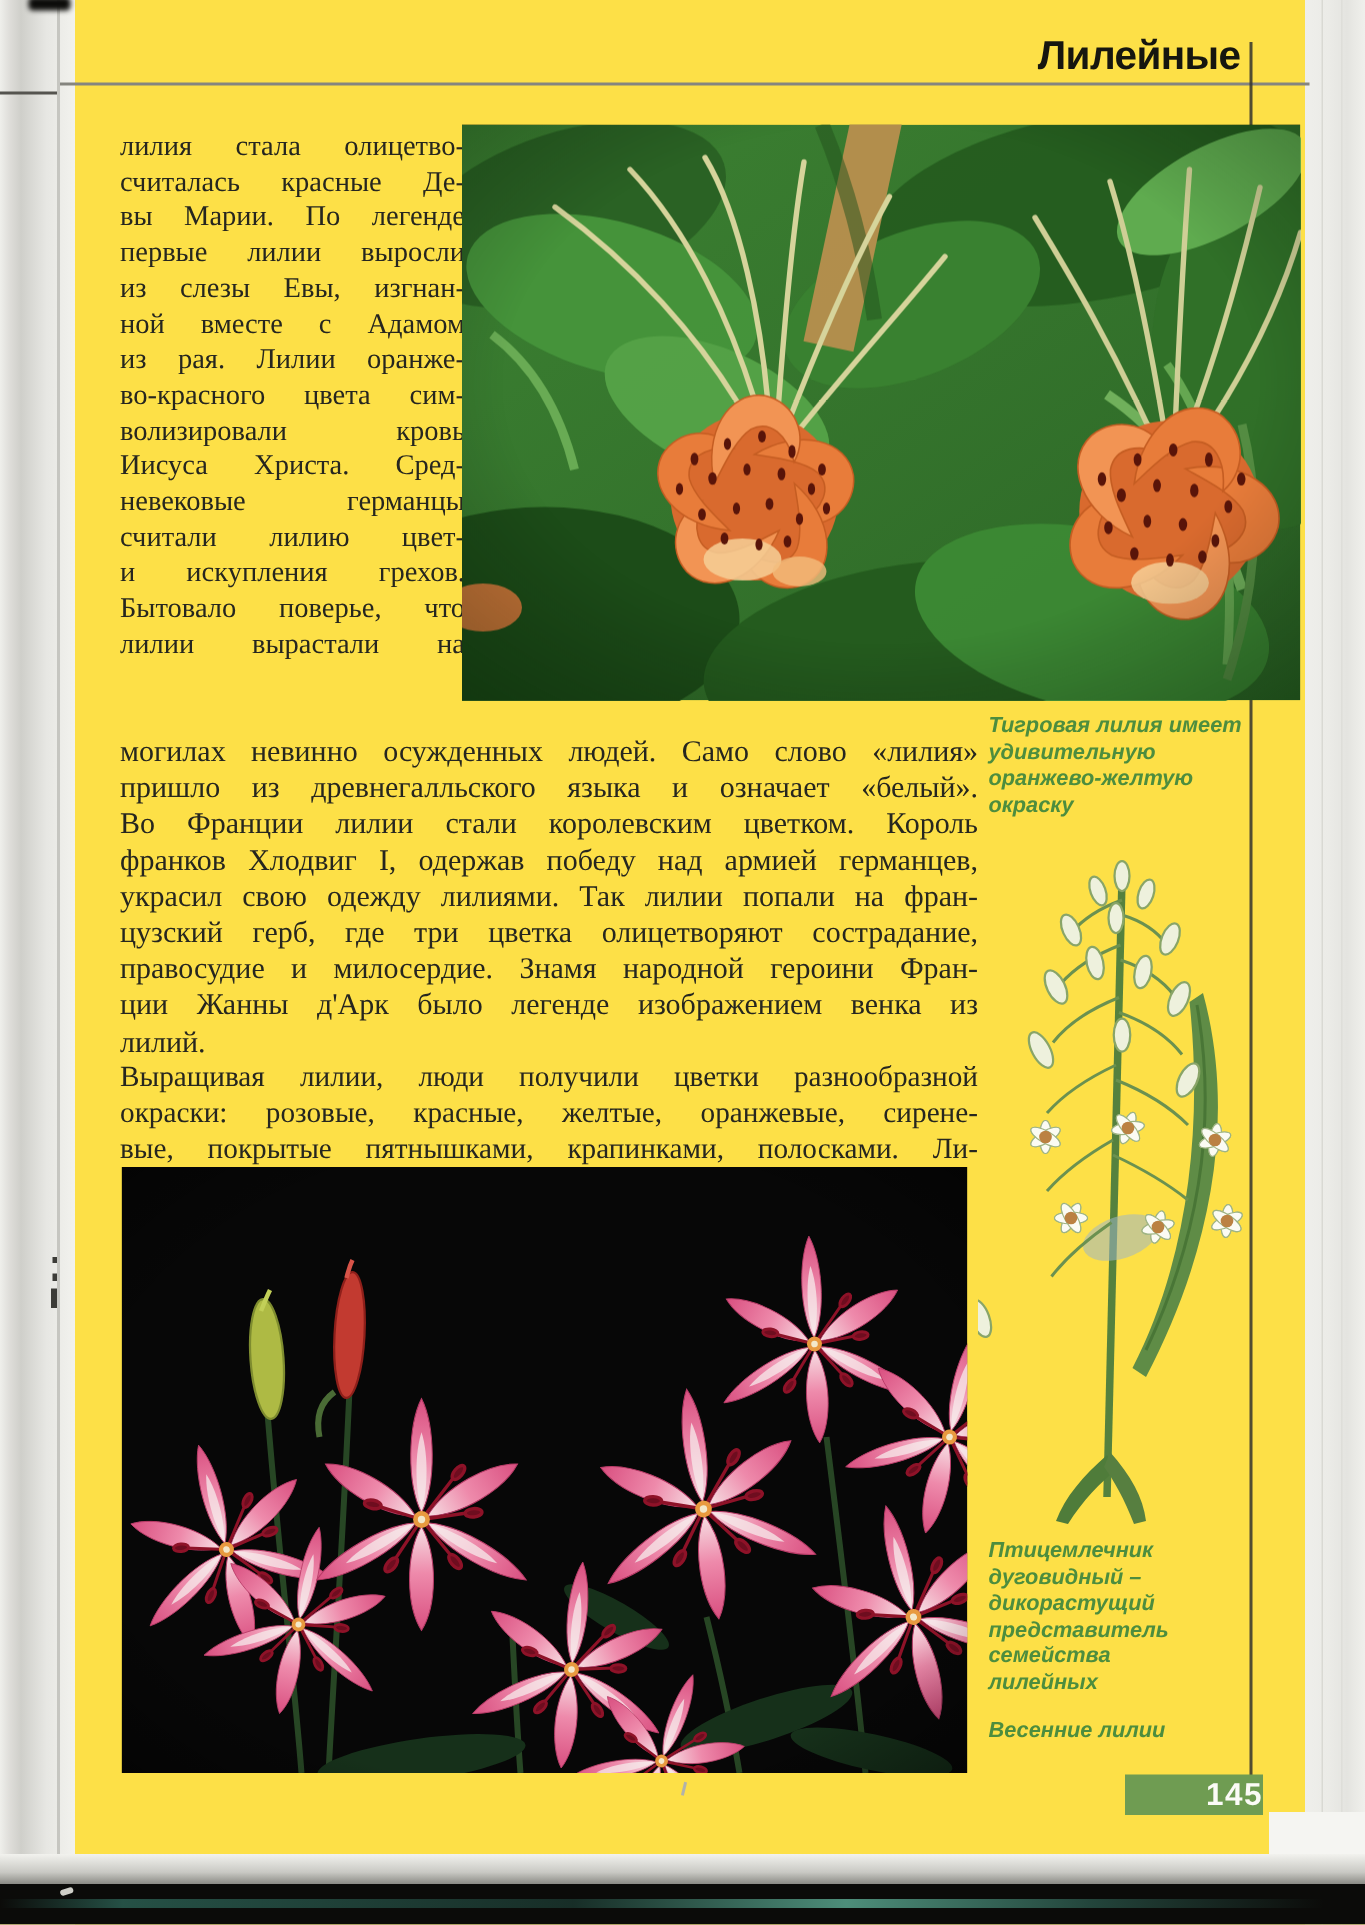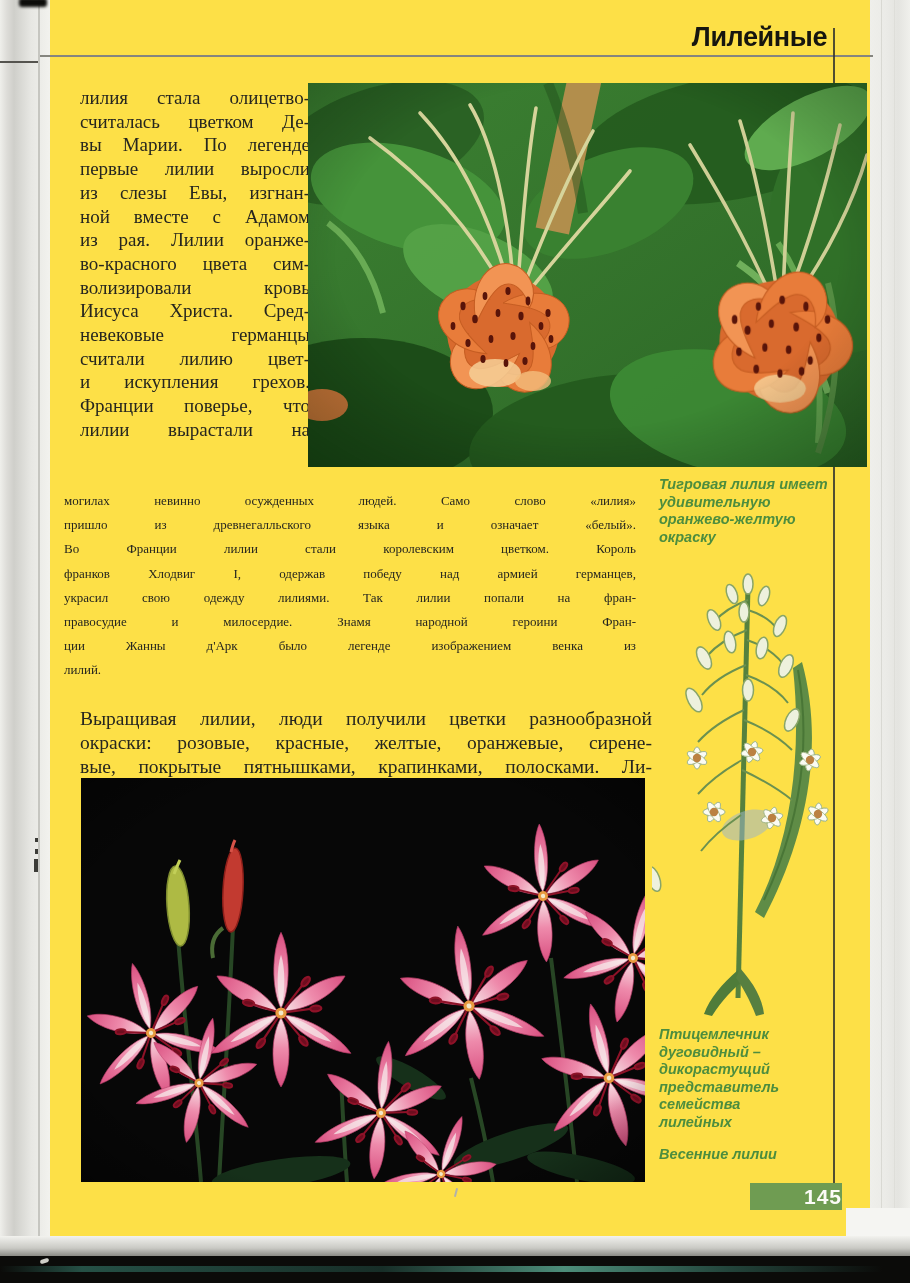--- a/index.html
+++ b/index.html
@@ -26,21 +26,21 @@
   .header-title{position:absolute;left:520px;top:22px;width:307px;text-align:right;
           font-family:"Liberation Sans","DejaVu Sans",sans-serif;font-weight:bold;font-size:27px;
           letter-spacing:-.4px;color:#16160f;}
   .h-rule{position:absolute;left:40px;top:55px;width:833px;height:2px;background:#85857f;}
   .h-rule-left{position:absolute;left:0;top:61px;width:38px;height:2px;background:#55544f;}
   .v-rule{position:absolute;left:833px;top:28px;width:2px;height:1156px;background:#33332e;opacity:.85;}
   
   .bodytext{color:#26261f;}
   .ln{text-align:justify;text-align-last:justify;white-space:normal;}
   .narrow-col{position:absolute;left:80px;top:86px;width:230px;font-size:19px;line-height:23.7px;}
-  .wide-p1{position:absolute;left:64px;top:489px;width:572px;font-size:13px;line-height:24.2px;}
+  .wide-p1{position:absolute;left:80px;top:489px;width:572px;font-size:20px;line-height:24.2px;}
   .wide-p2{position:absolute;left:80px;top:707px;width:572px;font-size:19.5px;line-height:24.2px;}
   .endpara .ln:last-child{text-align-last:left;}
   
   .caption{position:absolute;font-family:"Liberation Sans","DejaVu Sans",sans-serif;
            font-style:italic;font-weight:bold;font-size:14.5px;line-height:17.6px;color:#4d8d3e;}
   .cap-ln{text-align:left;}
   .caption-tiger{left:659px;top:476px;width:175px;}
   .caption-ornith{left:659px;top:1026px;width:180px;}
   .caption-spring{left:659px;top:1146px;width:175px;}
   
@@ -69,41 +69,42 @@
   <div class="right-streak" style="left:881px;"></div>
   <div class="right-streak" style="left:894px;opacity:.6;"></div>
 
   <div class="header-title">Лилейные</div>
   <div class="h-rule"></div>
   <div class="h-rule-left"></div>
   <div class="v-rule"></div>
 
   <div class="narrow-col bodytext">
       <div class="ln">лилия стала олицетво-</div>
-      <div class="ln">считалась цветком Де-</div>
+      <div class="ln">считалась красные Де-</div>
       <div class="ln">вы Марии. По легенде</div>
       <div class="ln">первые лилии выросли</div>
       <div class="ln">из слезы Евы, изгнан-</div>
       <div class="ln">ной вместе с Адамом</div>
       <div class="ln">из рая. Лилии оранже-</div>
       <div class="ln">во-красного цвета сим-</div>
       <div class="ln">волизировали кровь</div>
       <div class="ln">Иисуса Христа. Сред-</div>
       <div class="ln">невековые германцы</div>
       <div class="ln">считали лилию цвет-</div>
       <div class="ln">и искупления грехов.</div>
-      <div class="ln">Франции поверье, что</div>
+      <div class="ln">Бытовало поверье, что</div>
       <div class="ln">лилии вырастали на</div>
     </div>
   <div class="wide-p1 bodytext endpara">
       <div class="ln">могилах невинно осужденных людей. Само слово «лилия»</div>
       <div class="ln">пришло из древнегалльского языка и означает «белый».</div>
       <div class="ln">Во Франции лилии стали королевским цветком. Король</div>
       <div class="ln">франков Хлодвиг I, одержав победу над армией германцев,</div>
       <div class="ln">украсил свою одежду лилиями. Так лилии попали на фран-</div>
+      <div class="ln">цузский герб, где три цветка олицетворяют сострадание,</div>
       <div class="ln">правосудие и милосердие. Знамя народной героини Фран-</div>
       <div class="ln">ции Жанны д'Арк было легенде изображением венка из</div>
       <div class="ln">лилий.</div>
     </div>
   <div class="wide-p2 bodytext">
       <div class="ln">Выращивая лилии, люди получили цветки разнообразной</div>
       <div class="ln">окраски: розовые, красные, желтые, оранжевые, сирене-</div>
       <div class="ln">вые, покрытые пятнышками, крапинками, полосками. Ли-</div>
     </div>
 

